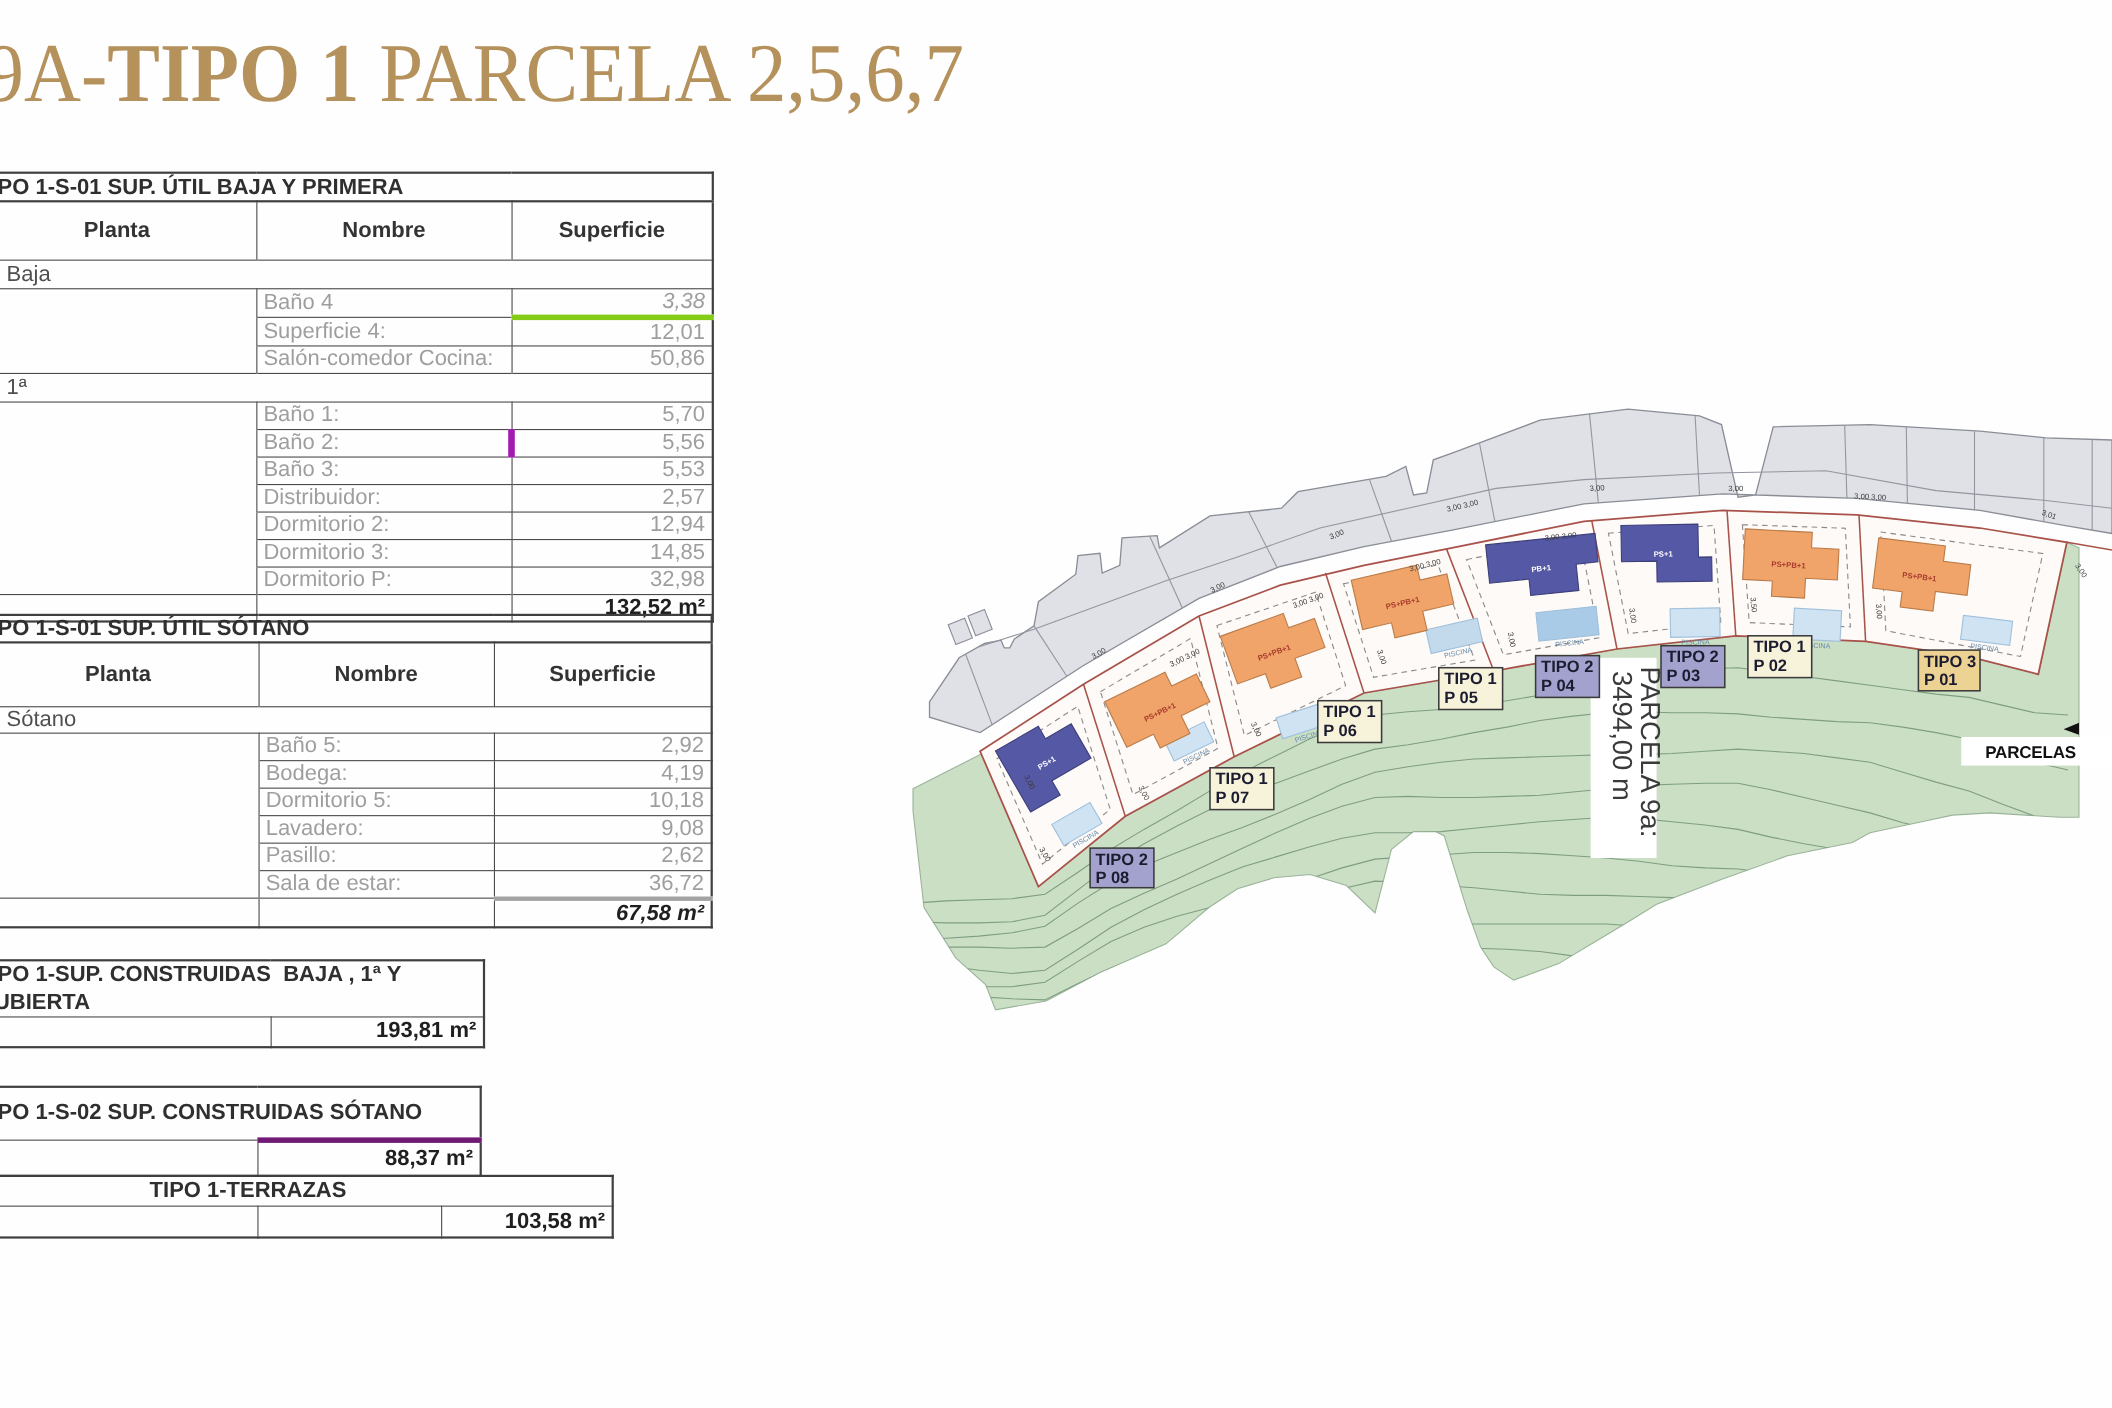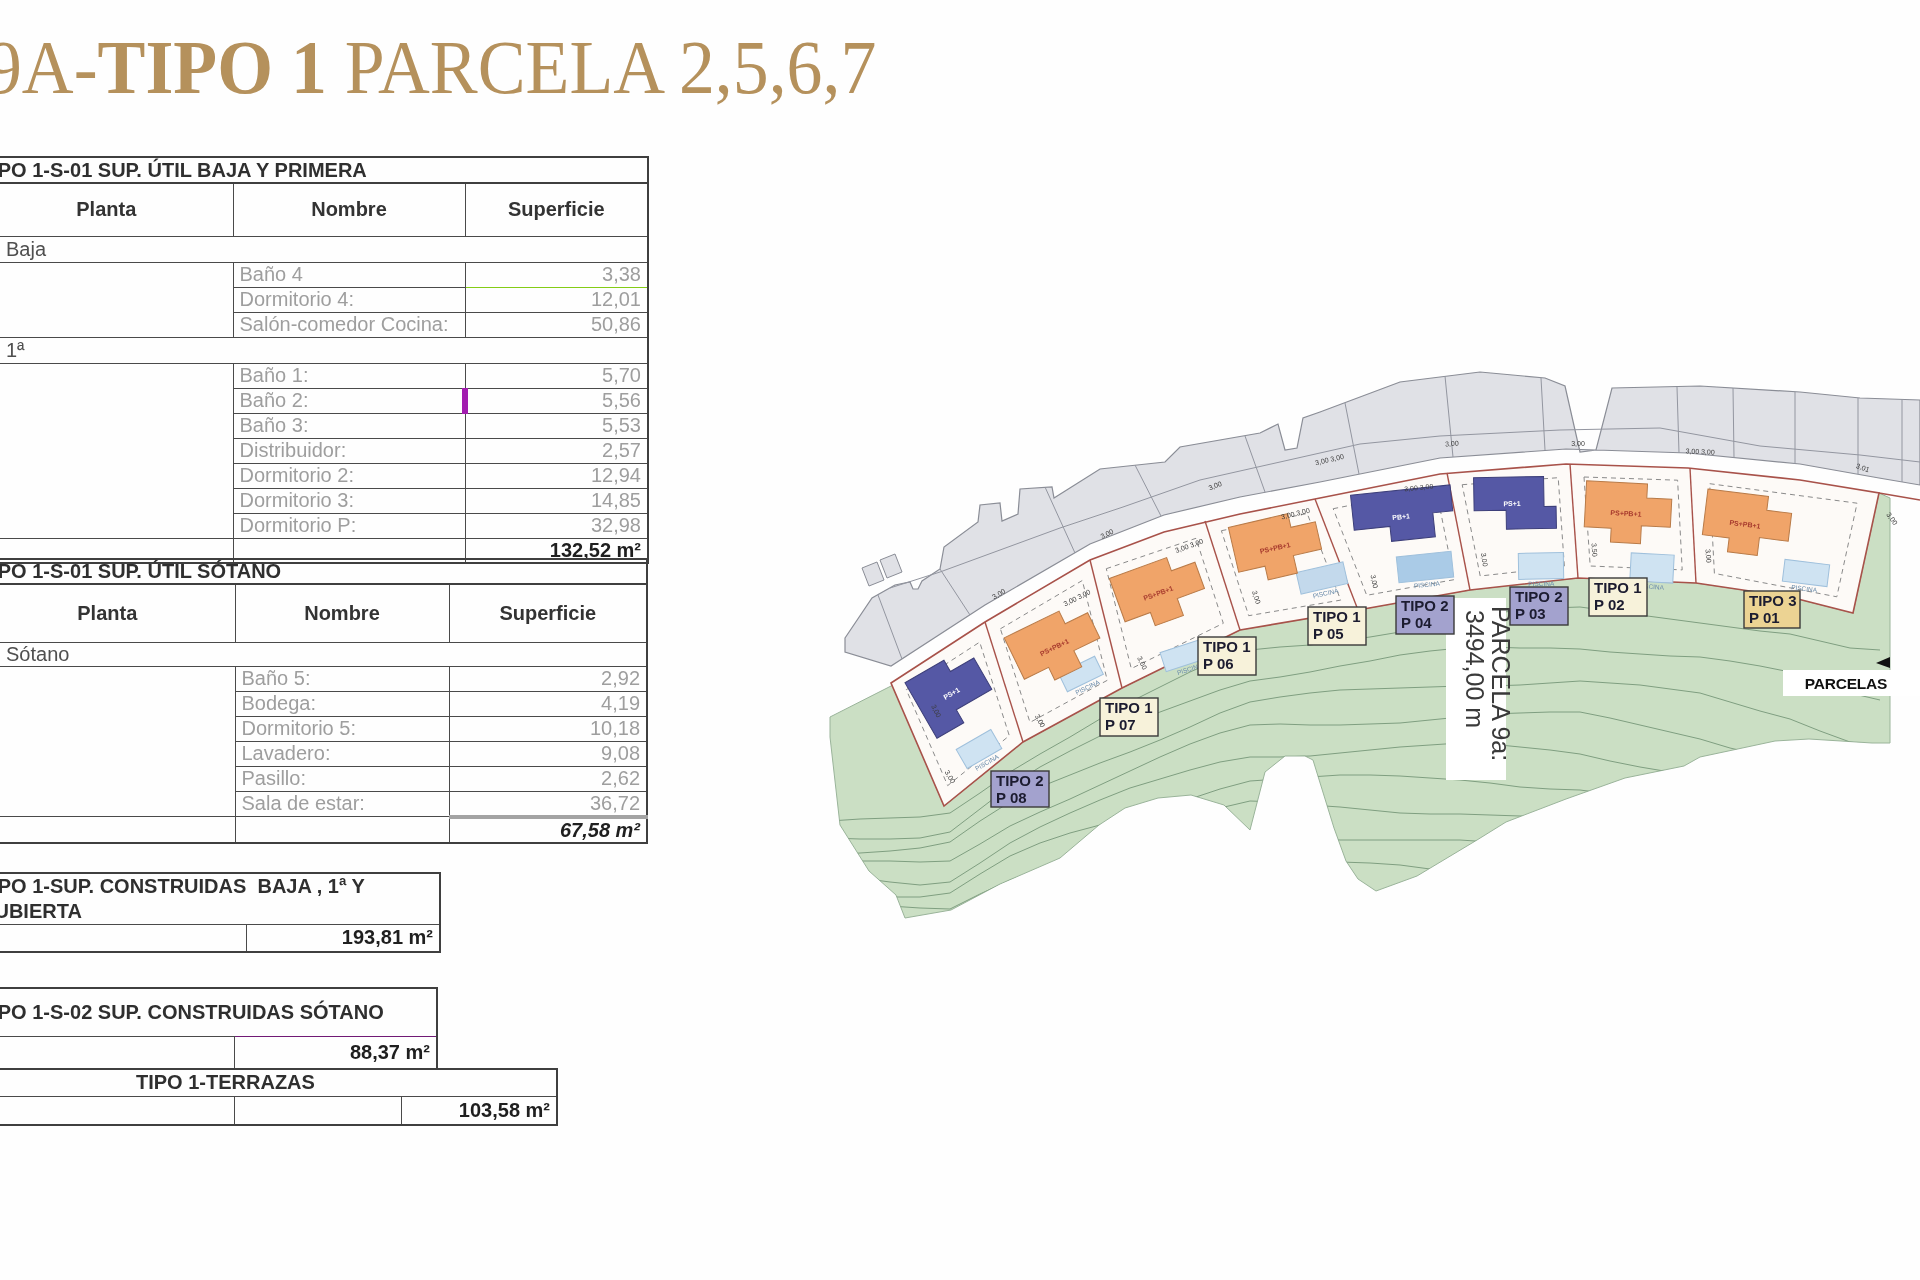--- a/index.html
+++ b/index.html
@@ -29,25 +29,25 @@
         <td class="ch" style="border-right:1px solid #4a4a4a;">Planta</td>
         <td class="ch" style="border-right:1px solid #4a4a4a;">Nombre</td>
         <td class="ch">Superficie</td>
       </tr>
 <tr style="height:26px">
         <td colspan="3" class="rl" style="border-top:1px solid #4a4a4a;border-bottom:1px solid #4a4a4a;">Baja</td>
       </tr>
 <tr style="height:25px">
         <td style="border-right:1px solid #4a4a4a;"></td>
         <td class="dn" style="border-right:1px solid #4a4a4a;border-bottom:1px solid #4a4a4a;">Baño 4</td>
-        <td class="dv" style="border-bottom:1px solid #84cc16;">3,38</td>
-      </tr>
-<tr style="height:25px">
-        <td style="border-right:1px solid #4a4a4a;"></td>
-        <td class="dn" style="border-right:1px solid #4a4a4a;border-bottom:1px solid #4a4a4a;">Dormitorio 4:</td>
+        <td class="dv" style="border-bottom:5px solid #84cc16;font-style:italic;">3,38</td>
+      </tr>
+<tr style="height:25px">
+        <td style="border-right:1px solid #4a4a4a;"></td>
+        <td class="dn" style="border-right:1px solid #4a4a4a;border-bottom:1px solid #4a4a4a;">Superficie 4:</td>
         <td class="dv" style="border-bottom:1px solid #4a4a4a;padding-left:12px;">12,01</td>
       </tr>
 <tr style="height:25px">
         <td style="border-right:1px solid #4a4a4a;"></td>
         <td class="dn" style="border-right:1px solid #4a4a4a;">Salón-comedor Cocina:</td>
         <td class="dv" style="">50,86</td>
       </tr>
 <tr style="height:26px">
         <td colspan="3" class="rl" style="border-top:1px solid #4a4a4a;border-bottom:1px solid #4a4a4a;">1ª</td>
       </tr>
@@ -170,21 +170,21 @@
 <colgroup>
       <col style="width:255px">
       <col style="width:203px">
     </colgroup>
 <tbody>
       <tr style="height:48px">
         <td colspan="2" class="sh">TIPO 1-S-02 SUP. CONSTRUIDAS SÓTANO</td>
       </tr>
 <tr style="height:33px">
         <td style="border-top:1px solid #4a4a4a;border-right:1px solid #4a4a4a;"></td>
-        <td class="tot" style="border-top:1px solid #701a75;padding-left:18px;">88,37 m²</td>
+        <td class="tot" style="border-top:5px solid #701a75;padding-left:18px;">88,37 m²</td>
       </tr>
 </tbody>
   </table>
 
 <table class="abs" style="left:-22px;top:1068px;width:578px;border:2px solid #3f3f3f;">
 <colgroup>
       <col style="width:255px">
       <col style="width:167px">
       <col style="width:156px">
     </colgroup>

